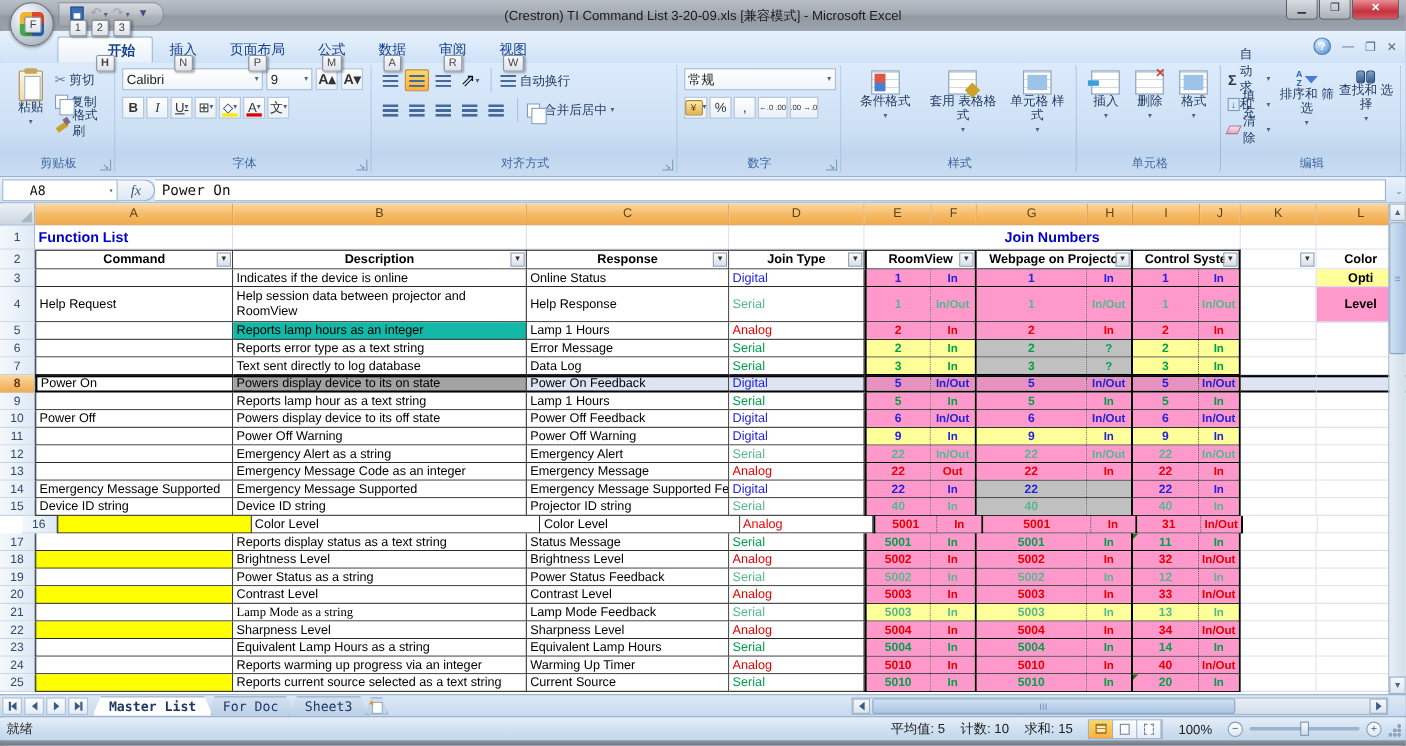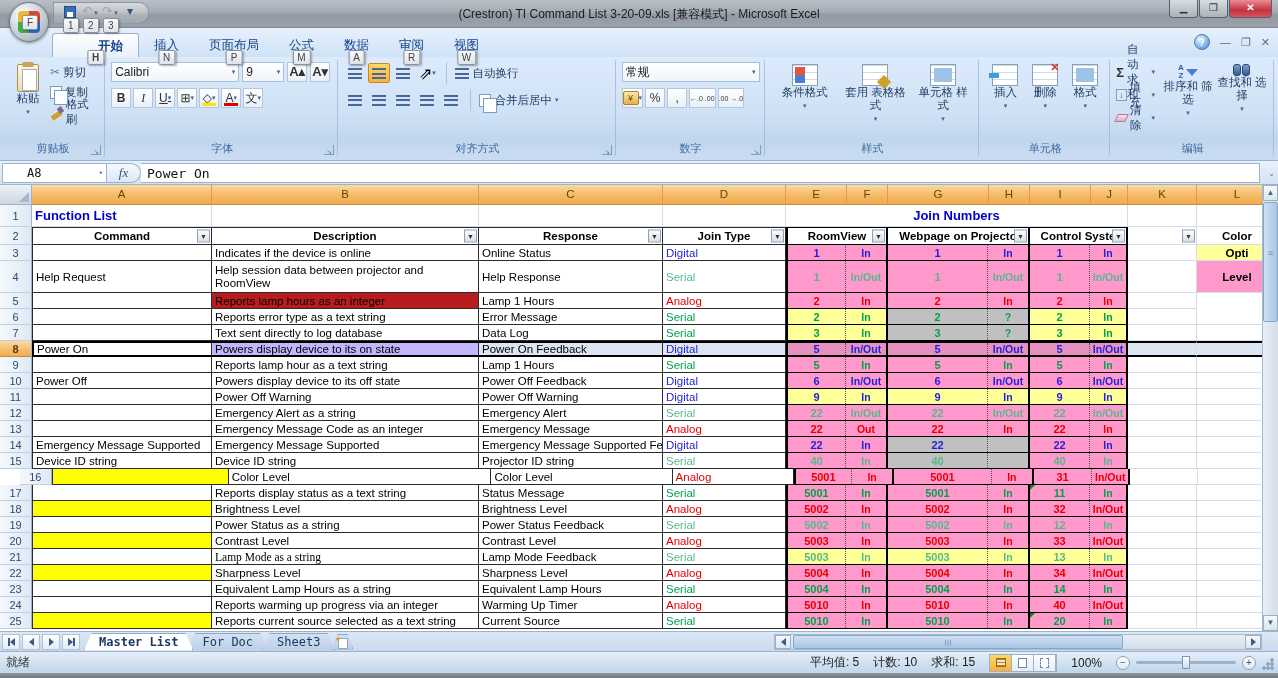--- a/index.html
+++ b/index.html
@@ -554,21 +554,21 @@
           <div class="pair" style="width: 98px;">
             <div class="jn" style="background: rgb(255, 153, 204); color: rgb(85, 185, 142);">1</div>
             <div class="jd" style="width: 37px; background: rgb(255, 153, 204); color: rgb(85, 185, 142);">In/Out</div>
           </div>
           <div class="cell" style="width: 69px; background: rgb(255, 255, 255);"></div>
           <div class="cell bold center" style="width: 81px; background: rgb(255, 153, 204);">Level</div>
         </div>
         <div class="grow" style="height: 16px;">
           <div class="rnum">5</div>
           <div class="cell blk" style="width: 180px; background: rgb(255, 255, 255); border-left: 1px solid rgb(42, 42, 42);"></div>
-          <div class="cell blk" style="width: 267px; background: #b91c1c;">Reports lamp hours as an integer</div>
+          <div class="cell blk" style="width: 267px; background: #14b8a6;">Reports lamp hours as an integer</div>
           <div class="cell blk" style="width: 184px; background: rgb(255, 255, 255);">Lamp 1 Hours</div>
           <div class="cell blk" style="width: 123px; color: rgb(230, 0, 0); background: rgb(255, 255, 255);">Analog</div>
           <div class="pair first" style="width: 102px;">
             <div class="jn" style="background: rgb(255, 153, 204); color: rgb(230, 0, 0);">2</div>
             <div class="jd" style="width: 41px; background: rgb(255, 153, 204); color: rgb(230, 0, 0);">In</div>
           </div>
           <div class="pair" style="width: 142px;">
             <div class="jn" style="background: rgb(255, 153, 204); color: rgb(230, 0, 0);">2</div>
             <div class="jd" style="width: 41px; background: rgb(255, 153, 204); color: rgb(230, 0, 0);">In</div>
           </div>
@@ -617,21 +617,21 @@
           <div class="pair" style="width: 98px;">
             <div class="jn" style="background: rgb(255, 255, 153); color: rgb(0, 161, 75);">3</div>
             <div class="jd" style="width: 37px; background: rgb(255, 255, 153); color: rgb(0, 161, 75);">In</div>
           </div>
           <div class="cell" style="width: 69px; background: rgb(255, 255, 255);"></div>
           <div class="cell" style="width: 81px; background: rgb(255, 255, 255);"></div>
         </div>
         <div class="grow" style="height: 16px;">
           <div class="rnum sel">8</div>
           <div class="cell blk" style="width: 180px; background: rgb(255, 255, 255); border-left: 2px solid rgb(0, 0, 0); border-top: 2px solid rgb(0, 0, 0); border-bottom: 2px solid rgb(0, 0, 0);">Power On</div>
-          <div class="cell blk" style="width: 267px; background: #c4b5fd; border-top: 2px solid rgb(0, 0, 0); border-bottom: 2px solid rgb(0, 0, 0);">Powers display device to its on state</div>
+          <div class="cell blk" style="width: 267px; background: #a3a3a3; border-top: 2px solid rgb(0, 0, 0); border-bottom: 2px solid rgb(0, 0, 0);">Powers display device to its on state</div>
           <div class="cell blk" style="width: 184px; background: rgb(221, 229, 243); border-top: 2px solid rgb(0, 0, 0); border-bottom: 2px solid rgb(0, 0, 0);">Power On Feedback</div>
           <div class="cell blk" style="width: 123px; color: rgb(34, 34, 221); background: rgb(221, 229, 243); border-top: 2px solid rgb(0, 0, 0); border-bottom: 2px solid rgb(0, 0, 0);">Digital</div>
           <div class="pair first" style="width: 102px; border-top: 2px solid rgb(0, 0, 0); border-bottom: 2px solid rgb(0, 0, 0);">
             <div class="jn" style="background: rgb(230, 145, 192); color: rgb(34, 34, 221);">5</div>
             <div class="jd" style="width: 41px; background: rgb(230, 145, 192); color: rgb(34, 34, 221);">In/Out</div>
           </div>
           <div class="pair" style="width: 142px; border-top: 2px solid rgb(0, 0, 0); border-bottom: 2px solid rgb(0, 0, 0);">
             <div class="jn" style="background: rgb(230, 145, 192); color: rgb(34, 34, 221);">5</div>
             <div class="jd" style="width: 41px; background: rgb(230, 145, 192); color: rgb(34, 34, 221);">In/Out</div>
           </div>

